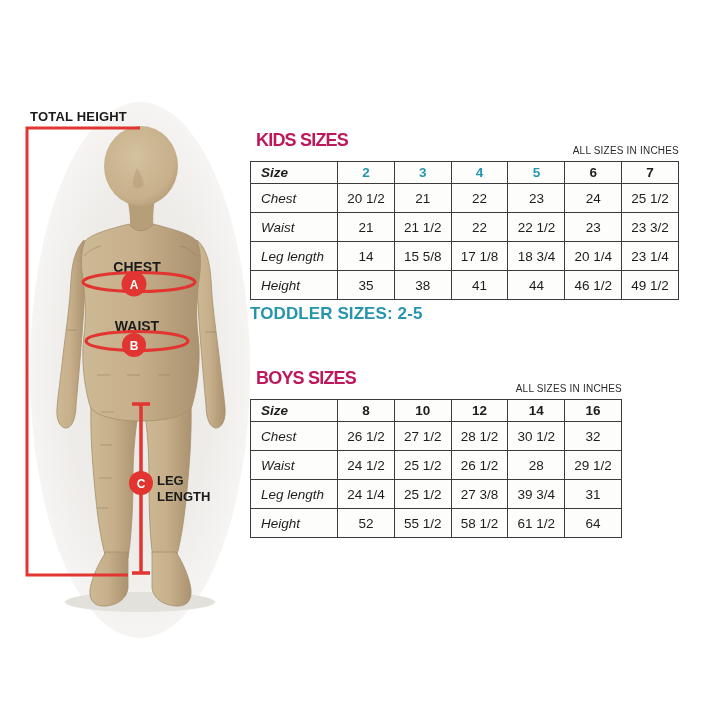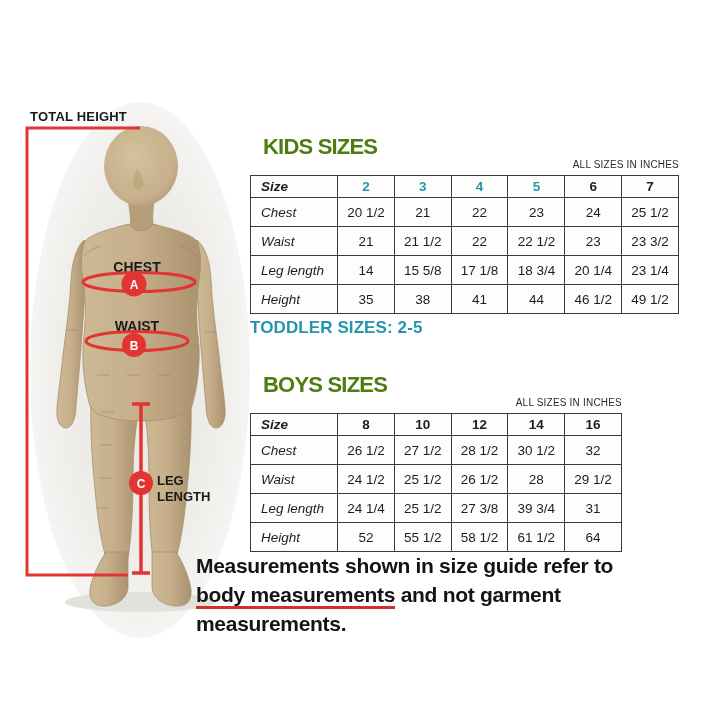--- a/index.html
+++ b/index.html
@@ -14,21 +14,21 @@
   .canvas{
     position:relative;width:720px;height:720px;background:#ffffff;overflow:hidden;
     font-family:"Liberation Sans",sans-serif;color:var(--text-black);border-radius:7px;
   }
   .mannequin-svg{position:absolute;left:0;top:0;width:250px;height:660px;}
 
   .size-section{position:absolute;}
   .kids-section{left:250px;top:122px;width:429px;}
   .boys-section{left:250px;top:360px;width:372px;}
   .section-head{display:flex;justify-content:space-between;align-items:flex-end;margin-bottom:3px;}
-  .section-title{margin:13px;font-size:22px;line-height:24px;font-weight:bold;letter-spacing:-0.8px;color:#4d7c0f;}
+  .section-title{margin:6px;font-size:18px;line-height:24px;font-weight:bold;letter-spacing:-0.8px;color:#be185d;}
   .units-note{font-size:10px;letter-spacing:0.2px;color:#2a2a28;padding-bottom:2px;white-space:nowrap;}
 
   table.size-table{border-collapse:collapse;table-layout:fixed;width:100%;background:#fdfdfc;}
   .size-table th,.size-table td{
     border:1.5px solid var(--table-border);
     font-size:13.5px;text-align:center;padding:0;color:#1d1d1b;
   }
   .size-table th{font-weight:bold;height:21px;}
   .size-table td{height:28px;font-weight:normal;}
   .size-table th:first-child{width:76px;}
@@ -255,18 +255,14 @@
             <td>52</td>
             <td>55 1/2</td>
             <td>58 1/2</td>
             <td>61 1/2</td>
             <td>64</td>
           </tr>
         </tbody>
       </table>
   </section>
 
-  <footer class="disclaimer">
-    <div>Measurements shown in size guide refer to</div>
-    <div><span class="underline-red">body measurements</span><span> and not garment measurements.</span></div>
-  </footer>
 
 </div>
 
 </body></html>

